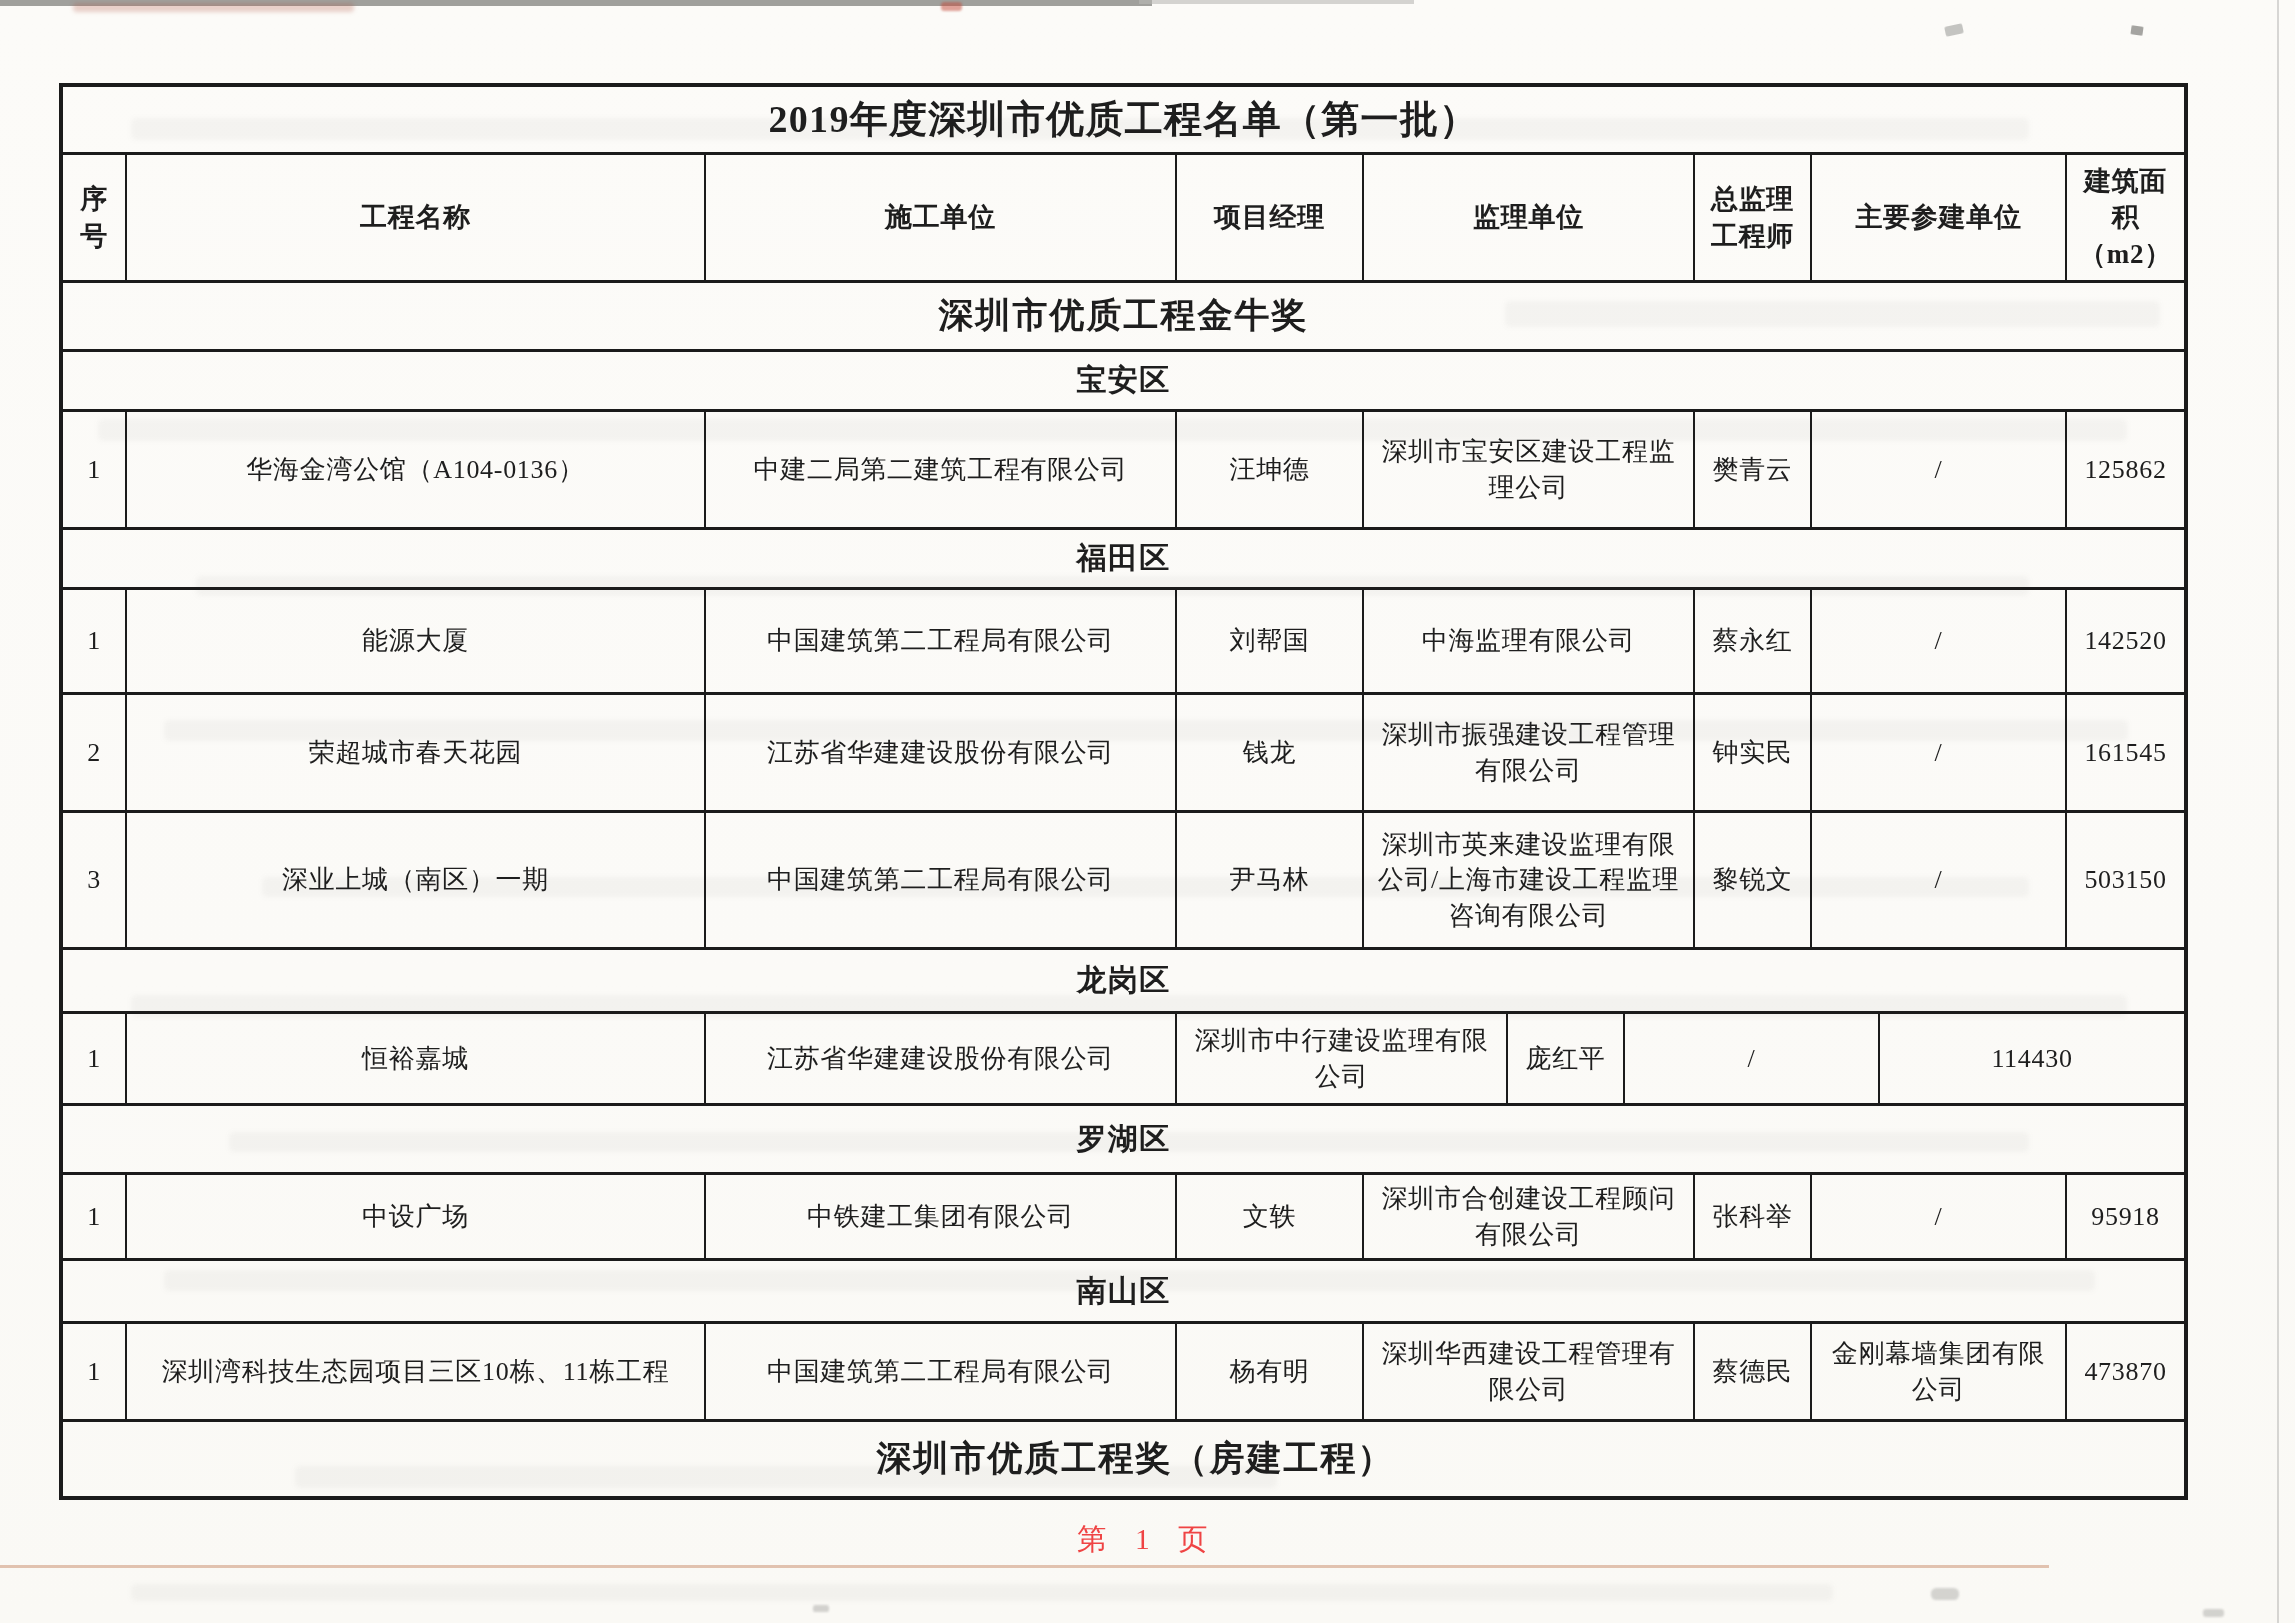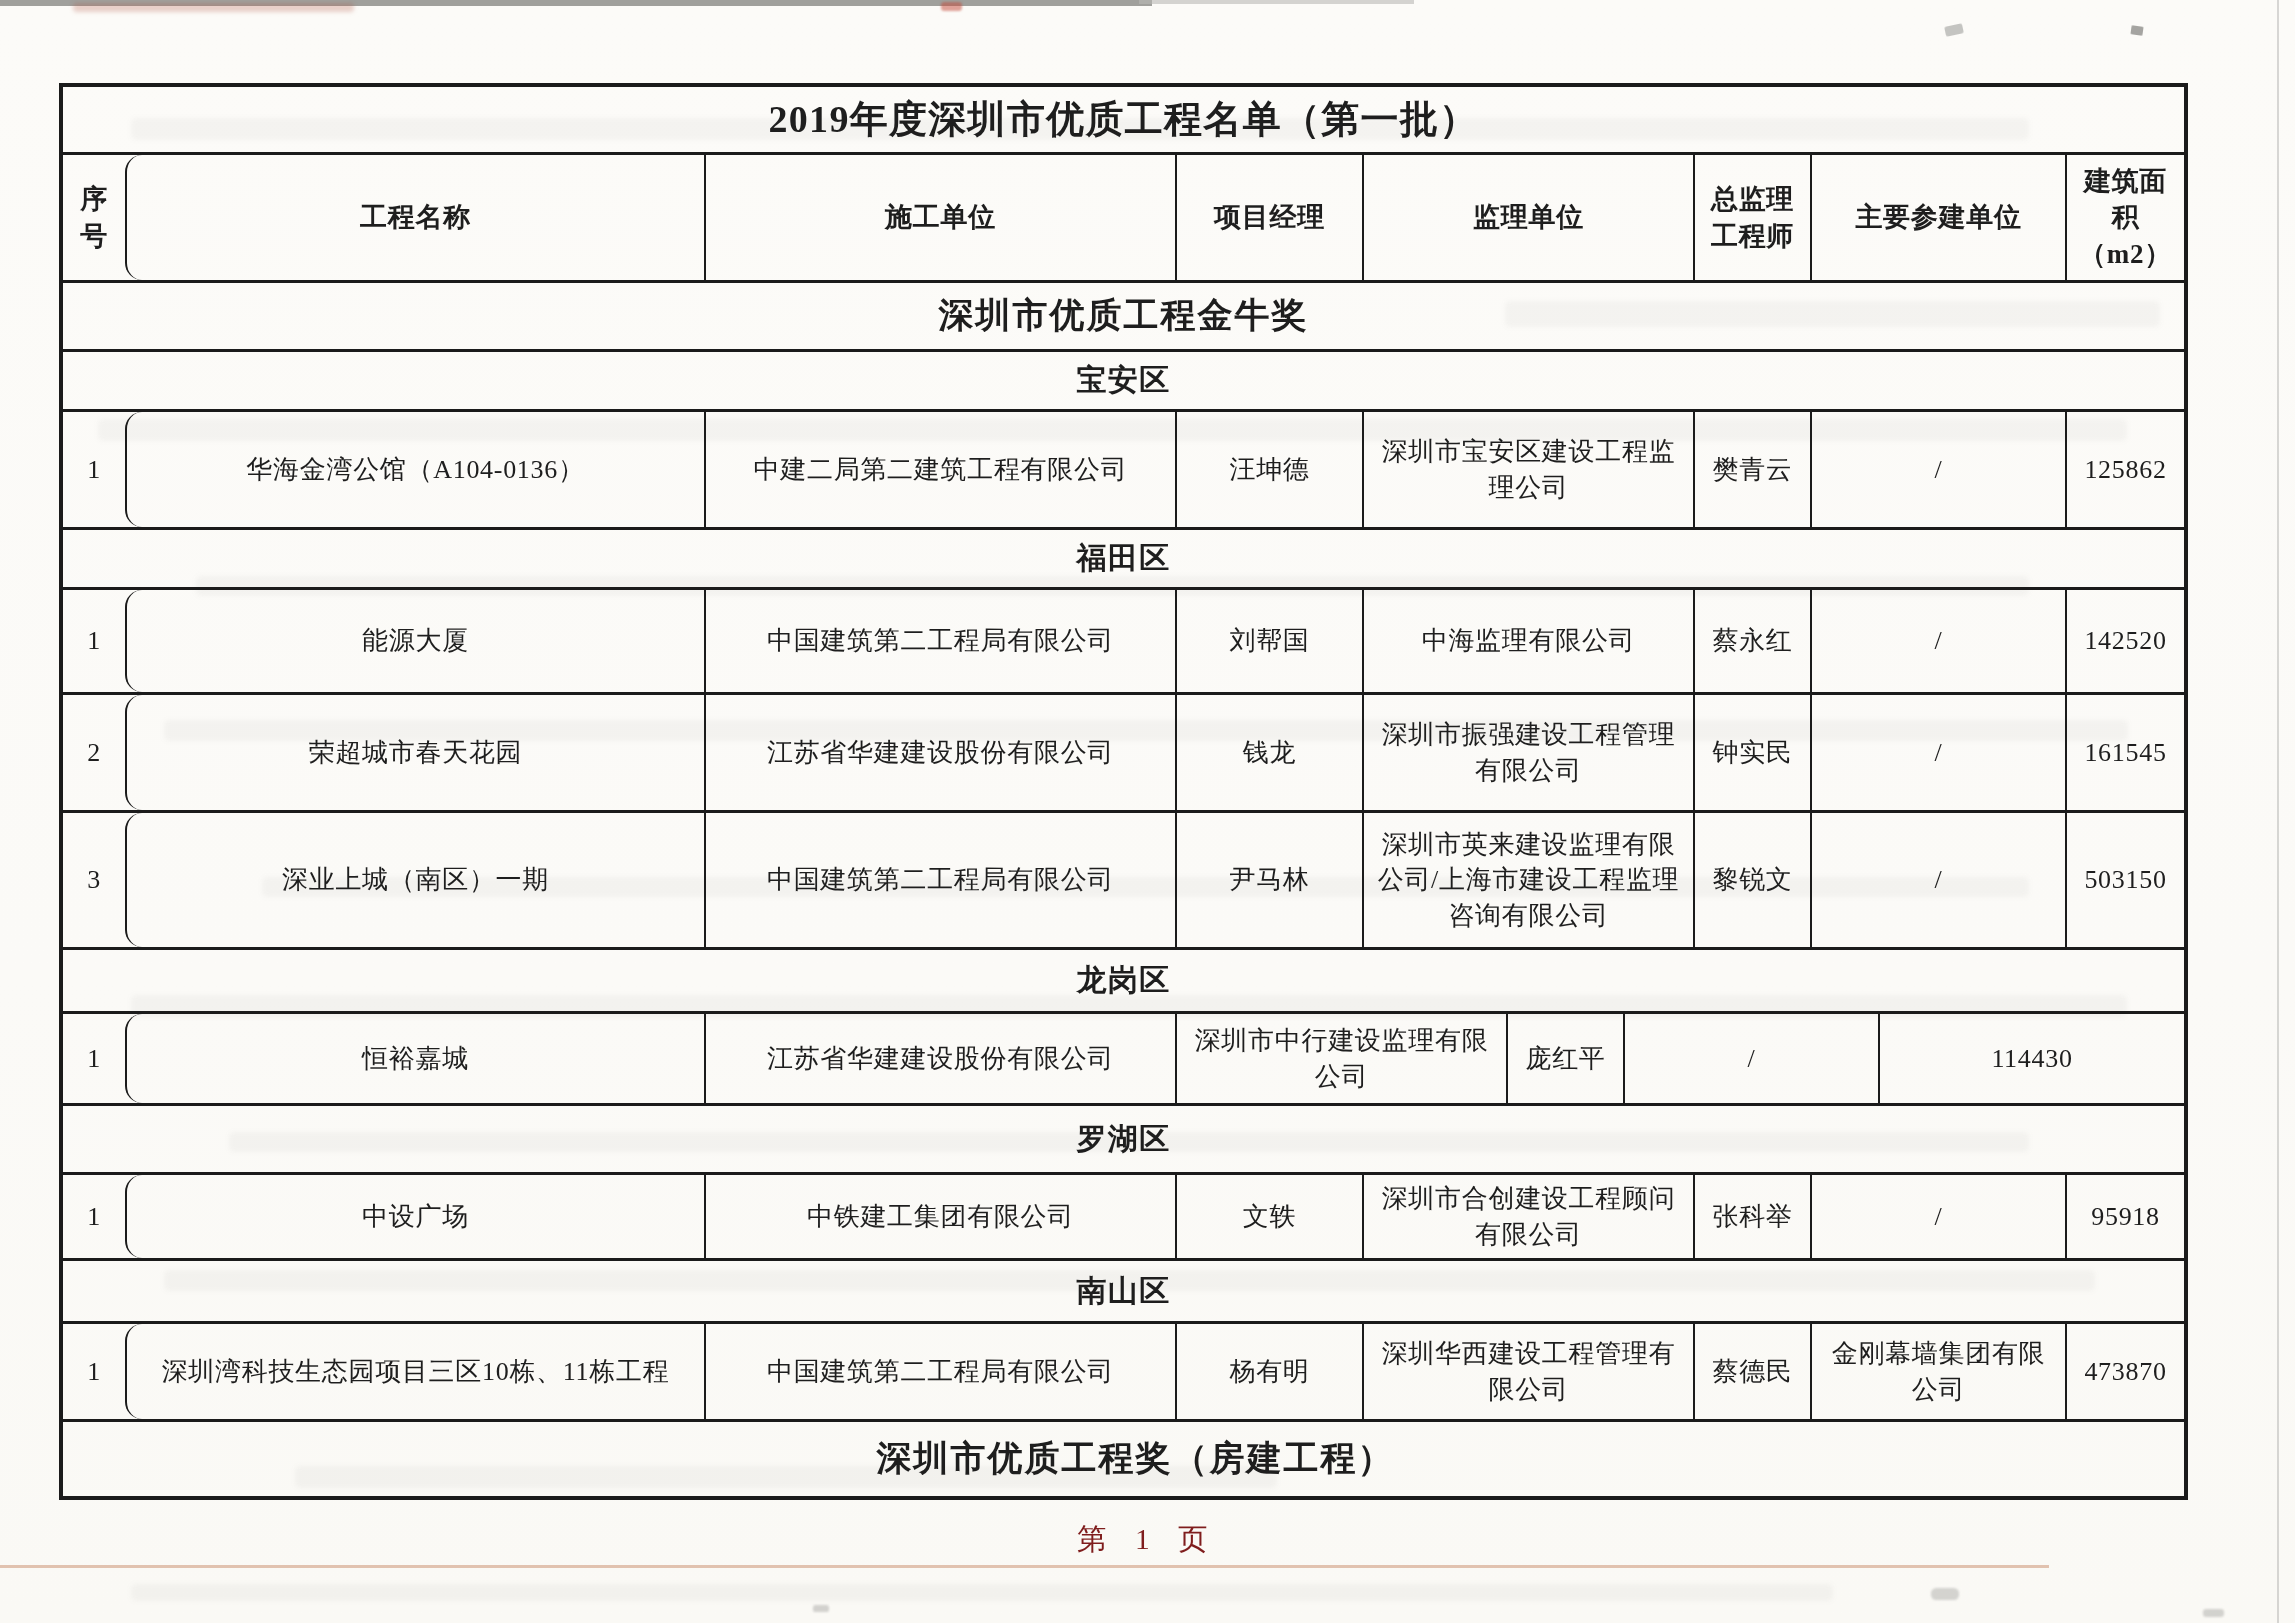--- a/index.html
+++ b/index.html
@@ -32,21 +32,21 @@
   .row{display:flex;align-items:stretch;border-top:3.9px solid #1b1b1b;box-sizing:border-box;}
   .row:first-child{border-top:none;}
   .cell{
     border-left:2.6px solid #1b1b1b;box-sizing:border-box;
     display:flex;align-items:center;justify-content:center;
     text-align:center;padding:3.9px 9.2px;
     font-size:26px;line-height:1.35;letter-spacing:0.7px;
   }
   .cell:first-child{border-left:none;}
   .c-no{width:62px;flex:none;}
-  .c-proj{width:579px;flex:none;border-radius:17px;}
+  .c-proj{width:579px;flex:none;}
   .c-cons{width:471px;flex:none;}
   .c-mgr{width:187px;flex:none;}
   .c-sup{width:331px;flex:none;}
   .c-chief{width:117px;flex:none;}
   .c-part{width:255px;flex:none;}
   .c-area{flex:1;}
   .full{width:100%;flex:1;border-left:none;}
   .r-title{height:65px;border-radius:7px;}
   .r-title .cell{font-size:38px;font-weight:700;letter-spacing:1.3px;}
   .r-header{height:128px;}
@@ -56,21 +56,21 @@
   .r-section2{height:77px;}
   .r-section2 .cell{font-size:35px;font-weight:700;letter-spacing:2px;margin-left:24px;}
   .r-district{height:60px;}
   .r-district .cell{font-size:30px;font-weight:700;letter-spacing:1.3px;}
   .h180{height:118px;} .h92{height:60px;} .h160{height:105px;}
   .h190{height:118px;} .h210{height:137px;} .h98{height:64px;}
   .h140{height:92px;} .h106{height:69px;} .h132{height:86px;}
   .h96{height:63px;} .h150{height:98px;}
   .footer{
     position:absolute;left:0;top:1520px;width:2295px;
-    text-align:center;font-size:29.5px;letter-spacing:10.5px;color:#7f1d1d;
+    text-align:center;font-size:29.5px;letter-spacing:10.5px;color:#ef4444;
   }
 </style>
 </head>
 <body>
 
 <div class="scan-top-edge"></div>
 <div class="scan-top-edge2"></div>
 <div class="red-smudge"></div>
 <div class="red-tick"></div>
 <div class="gray-mark-a"></div>

